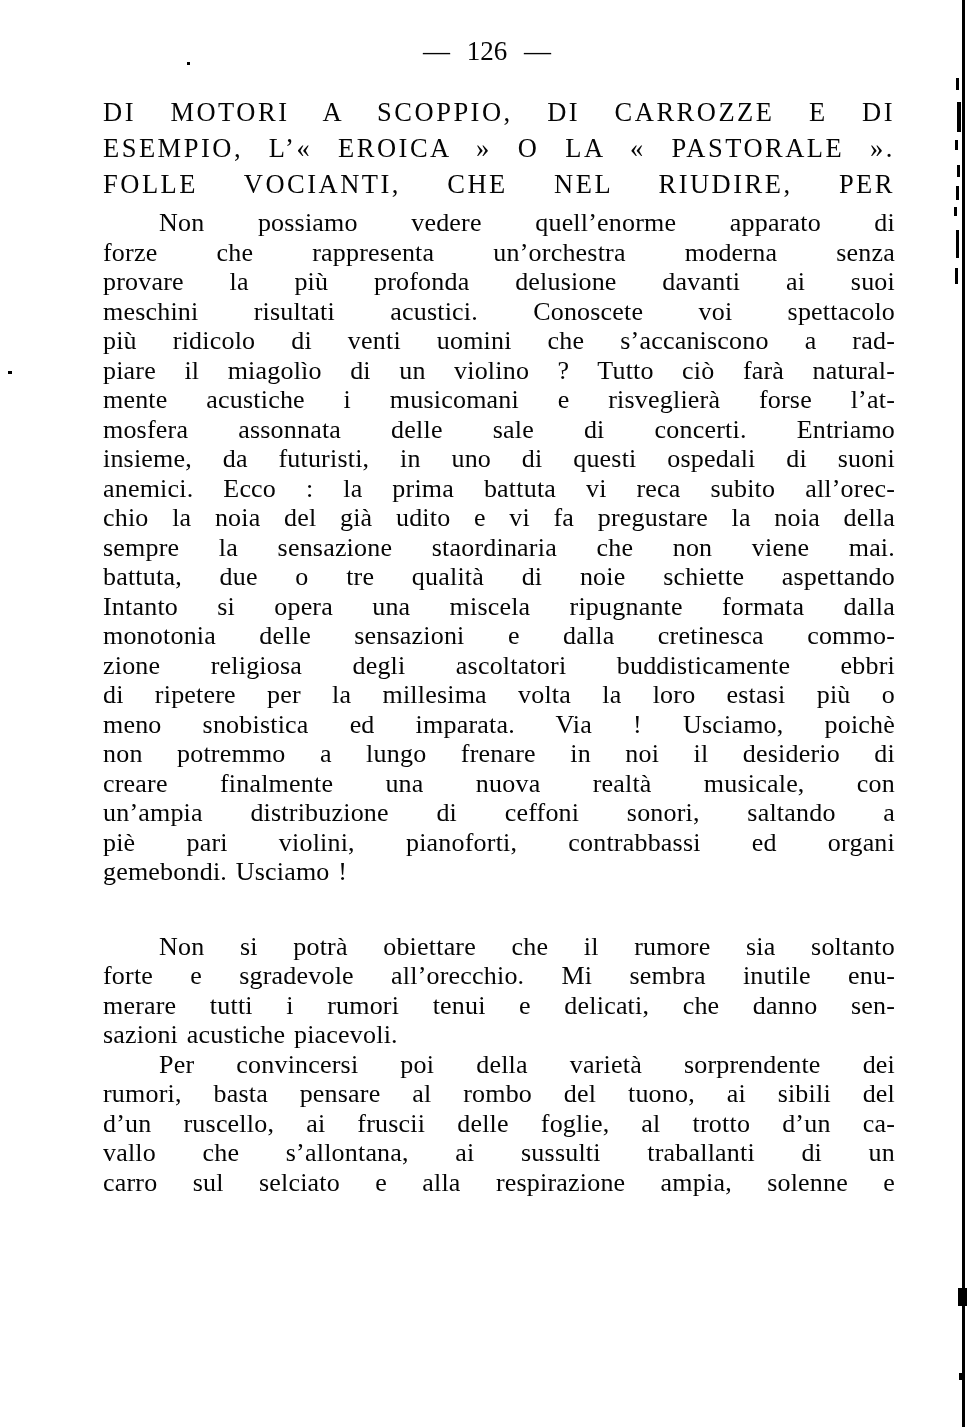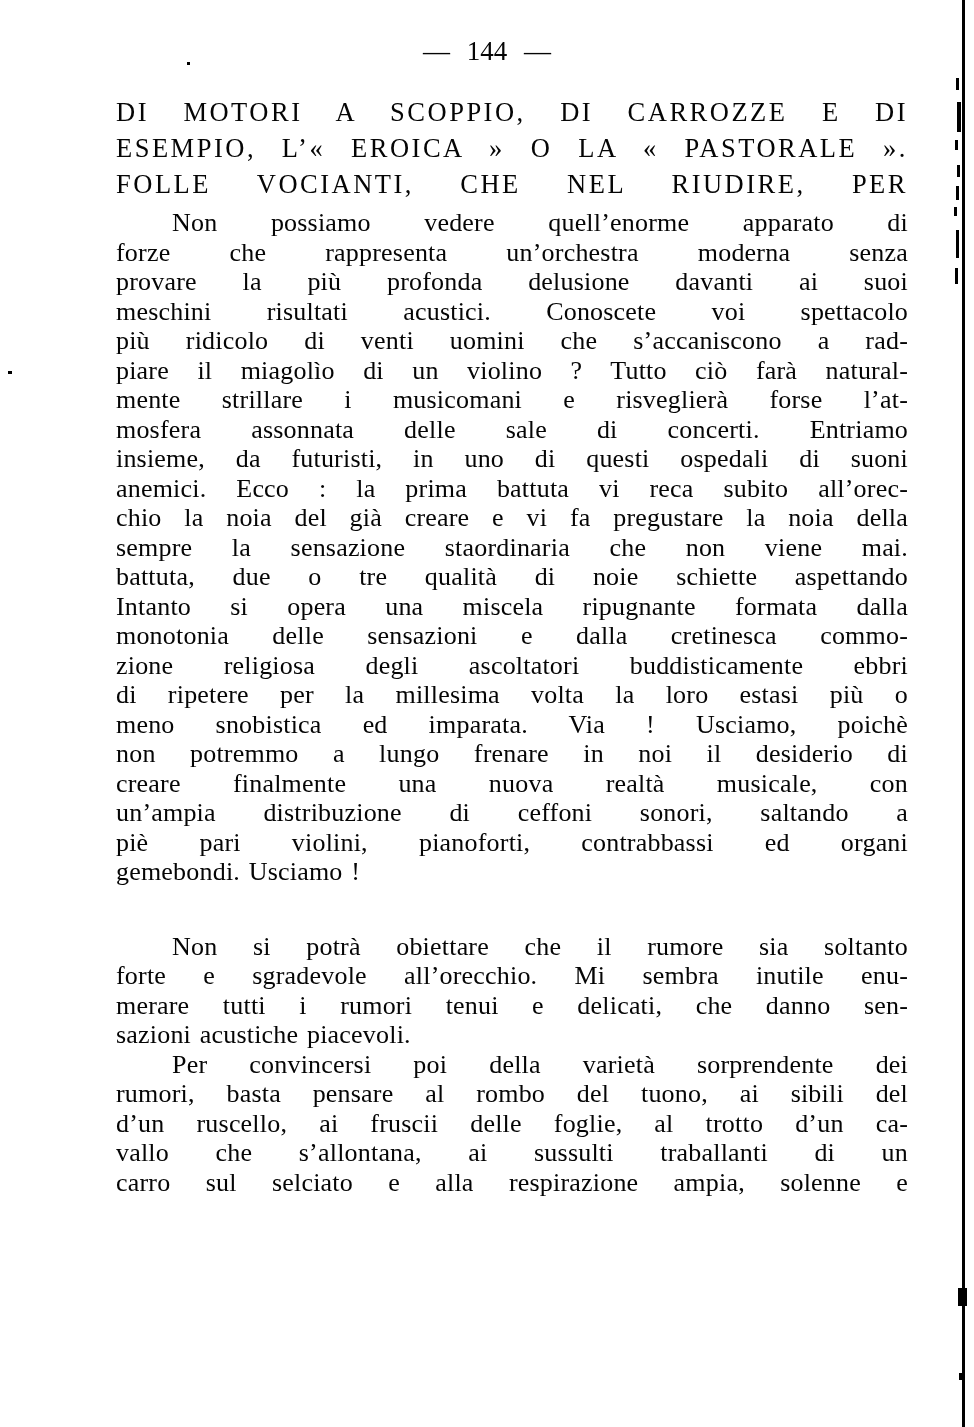--- a/index.html
+++ b/index.html
@@ -21,21 +21,21 @@
     top: 36px;
     left: 0;
     width: 974px;
     text-align: center;
     font-size: 27px;
     word-spacing: 10px;
     color: #050505;
   }
   .page-body {
     position: absolute;
-    left: 116px;
+    left: 103px;
     top: 94px;
     width: 792px;
   }
   .block { margin: 0; }
   .block.smallcaps { margin-bottom: 6px; }
   .block.paragraph-gap { margin-top: 45px; }
   .line {
     text-align: justify;
     text-align-last: justify;
     white-space: normal;
@@ -82,40 +82,40 @@
   }
   .speck {
     position: absolute;
     background: #000;
   }
 </style>
 </head>
 <body>
 
 <div id="page">
-  <div class="page-number">— 144 —</div>
+  <div class="page-number">— 126 —</div>
 
   <div class="page-body">
       <div class="block smallcaps">
         <div class="line">DI MOTORI A SCOPPIO, DI CARROZZE E DI</div>
         <div class="line">ESEMPIO, L’« EROICA » O LA « PASTORALE ».</div>
         <div class="line">FOLLE VOCIANTI, CHE NEL RIUDIRE, PER</div>
       </div>
       <div class="block paragraph">
         <div class="line indent">Non possiamo vedere quell’enorme apparato di</div>
         <div class="line">forze che rappresenta un’orchestra moderna senza</div>
         <div class="line">provare la più profonda delusione davanti ai suoi</div>
         <div class="line">meschini risultati acustici. Conoscete voi spettacolo</div>
         <div class="line">più ridicolo di venti uomini che s’accaniscono a rad-</div>
         <div class="line">piare il miagolìo di un violino ? Tutto ciò farà natural-</div>
-        <div class="line">mente strillare i musicomani e risveglierà forse l’at-</div>
+        <div class="line">mente acustiche i musicomani e risveglierà forse l’at-</div>
         <div class="line">mosfera assonnata delle sale di concerti. Entriamo</div>
         <div class="line">insieme, da futuristi, in uno di questi ospedali di suoni</div>
         <div class="line">anemici. Ecco : la prima battuta vi reca subito all’orec-</div>
-        <div class="line">chio la noia del già creare e vi fa pregustare la noia della</div>
+        <div class="line">chio la noia del già udito e vi fa pregustare la noia della</div>
         <div class="line">sempre la sensazione staordinaria che non viene mai.</div>
         <div class="line">battuta, due o tre qualità di noie schiette aspettando</div>
         <div class="line">Intanto si opera una miscela ripugnante formata dalla</div>
         <div class="line">monotonia delle sensazioni e dalla cretinesca commo-</div>
         <div class="line">zione religiosa degli ascoltatori buddisticamente ebbri</div>
         <div class="line">di ripetere per la millesima volta la loro estasi più o</div>
         <div class="line">meno snobistica ed imparata. Via ! Usciamo, poichè</div>
         <div class="line">non potremmo a lungo frenare in noi il desiderio di</div>
         <div class="line">creare finalmente una nuova realtà musicale, con</div>
         <div class="line">un’ampia distribuzione di ceffoni sonori, saltando a</div>

